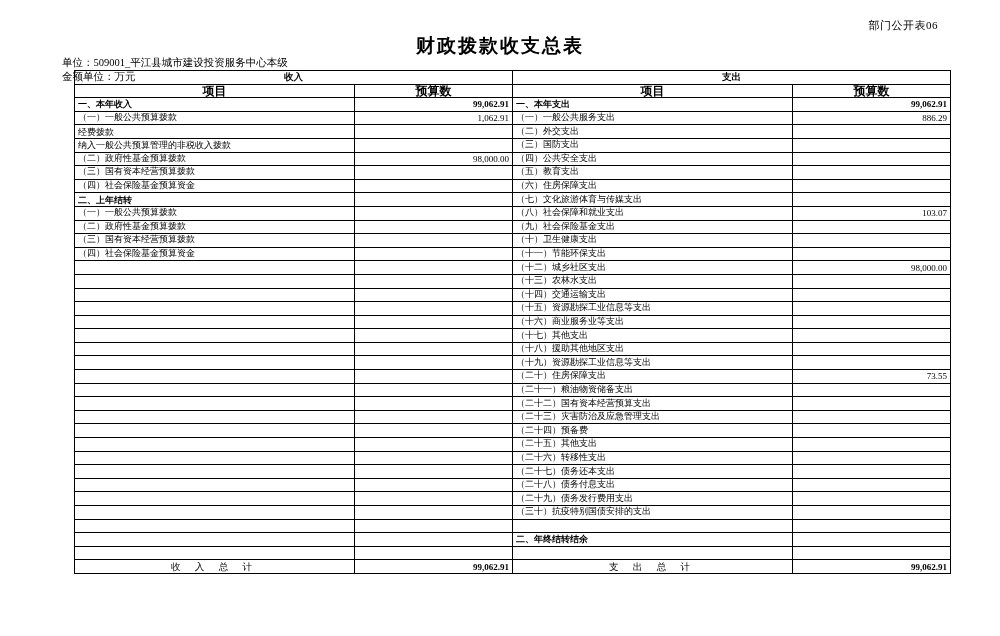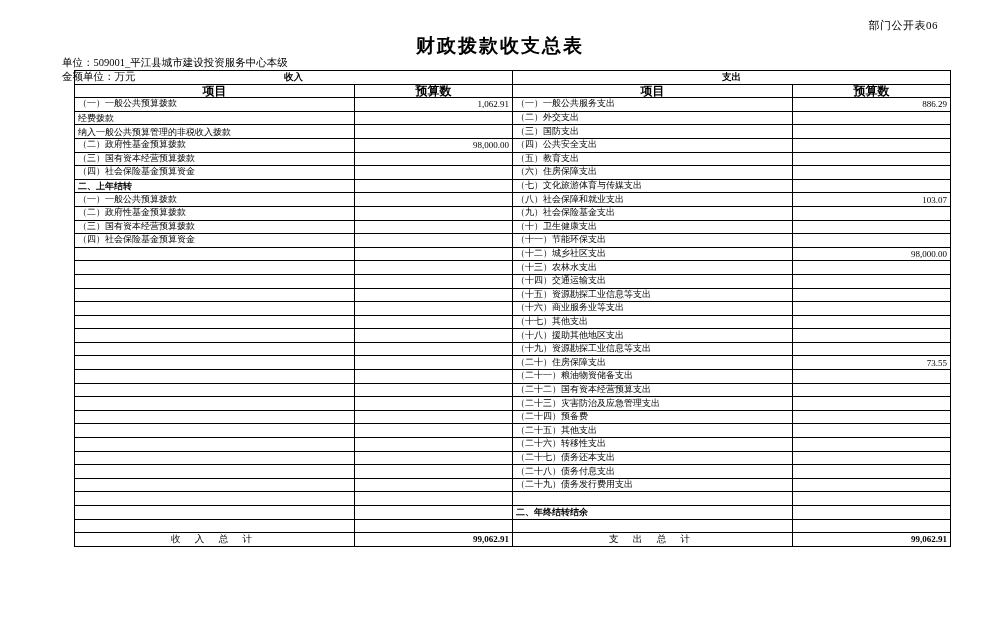--- a/index.html
+++ b/index.html
@@ -117,20 +117,26 @@
       <tr>
         <td class="sec-head" colspan="2">收入</td>
         <td class="sec-head" colspan="2">支出</td>
       </tr>
       <tr>
         <td class="col-head">项目</td>
         <td class="col-head">预算数</td>
         <td class="col-head">项目</td>
         <td class="col-head">预算数</td>
       </tr>
+    <tr>
+          <td class="lft bold">一、本年收入</td>
+          <td class="rgt num bold">99,062.91</td>
+          <td class="lft bold">一、本年支出</td>
+          <td class="rgt num bold">99,062.91</td>
+        </tr>
         <tr>
           <td class="lft indent1">（一）一般公共预算拨款</td>
           <td class="rgt num">1,062.91</td>
           <td class="lft indent1">（一）一般公共服务支出</td>
           <td class="rgt num">886.29</td>
         </tr>
         <tr>
           <td class="lft indent2">经费拨款</td>
           <td class="rgt num"></td>
           <td class="lft indent1">（二）外交支出</td>
@@ -289,20 +295,26 @@
         <tr>
           <td class="lft"></td>
           <td class="rgt num"></td>
           <td class="lft indent1">（二十八）债务付息支出</td>
           <td class="rgt num"></td>
         </tr>
         <tr>
           <td class="lft"></td>
           <td class="rgt num"></td>
           <td class="lft indent1">（二十九）债务发行费用支出</td>
+          <td class="rgt num"></td>
+        </tr>
+        <tr>
+          <td class="lft"></td>
+          <td class="rgt num"></td>
+          <td class="lft indent1">（三十）抗疫特别国债安排的支出</td>
           <td class="rgt num"></td>
         </tr>
         <tr>
           <td class="lft"></td>
           <td class="rgt num"></td>
           <td class="lft"></td>
           <td class="rgt num"></td>
         </tr>
         <tr>
           <td class="lft"></td>

